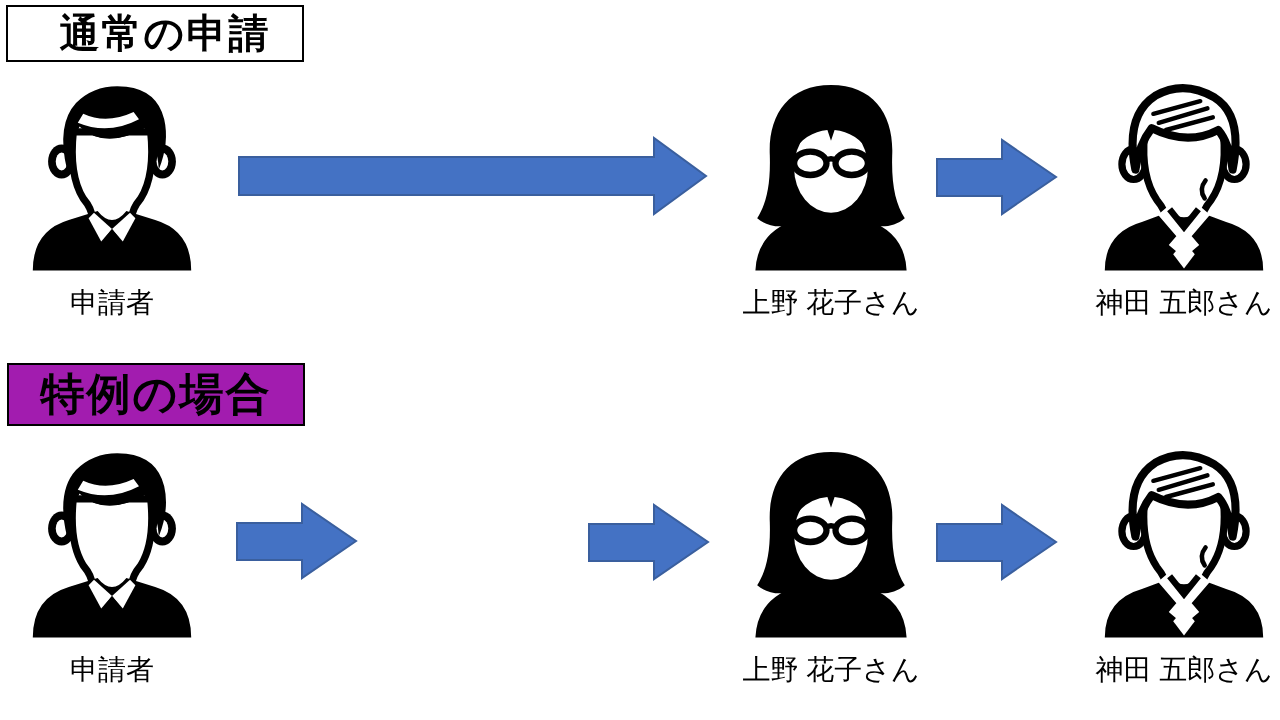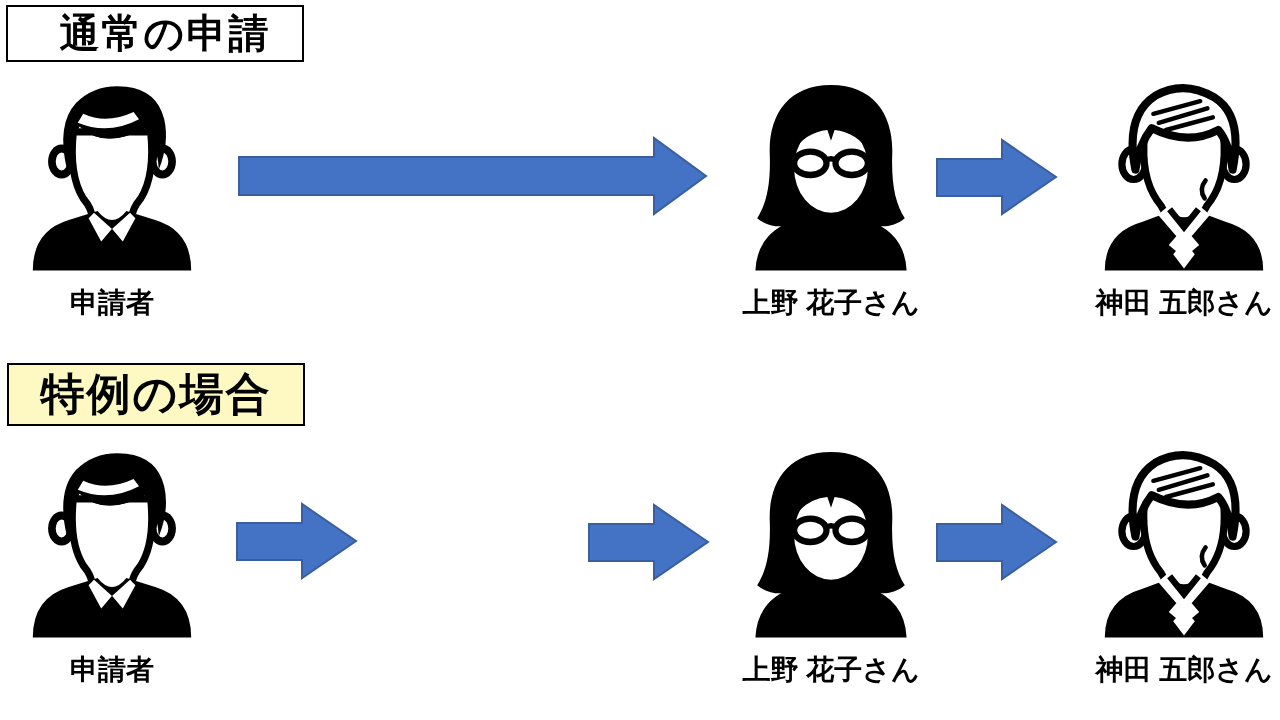--- a/index.html
+++ b/index.html
@@ -44,21 +44,21 @@
     align-items: center;
   }
   .figure svg.person {
     width: 180px;
     height: 198px;
     display: block;
   }
   .caption {
     margin-top: 10px;
     font-size: 28px;
-    font-weight: 700;
+    font-weight: 400;
     color: #000000;
     white-space: nowrap;
     text-align: center;
   }
   .arrow {
     position: absolute;
     display: block;
   }
 </style>
 </head>
@@ -152,21 +152,21 @@
       <use href="#sym-arrow-short"></use>
     </svg>
 
   <div class="figure" style="left:1094px; top:76px;">
     <svg class="person">
         <use href="#sym-elderly"></use>
       </svg>
     <div class="caption">神田 五郎さん</div>
   </div>
 
-  <div class="title-box special" style="background: #fef9c3;">
+  <div class="title-box special" style="background: #a21caf;">
     <span>特例の場合</span>
   </div>
 
   <div class="figure" style="left:22px; top:443px;">
     <svg class="person">
         <use href="#sym-businessman"></use>
       </svg>
     <div class="caption">申請者</div>
   </div>
 

